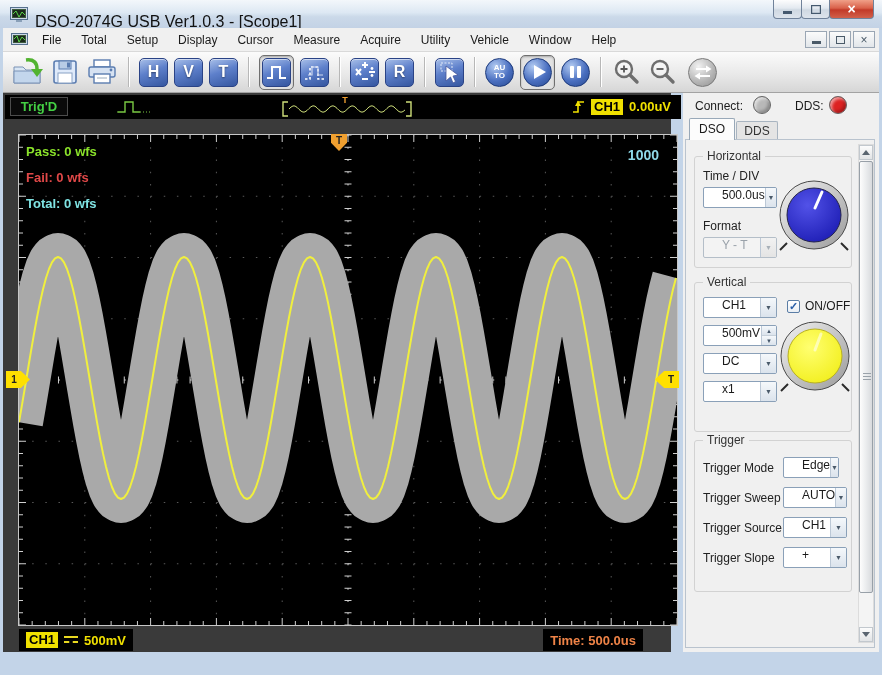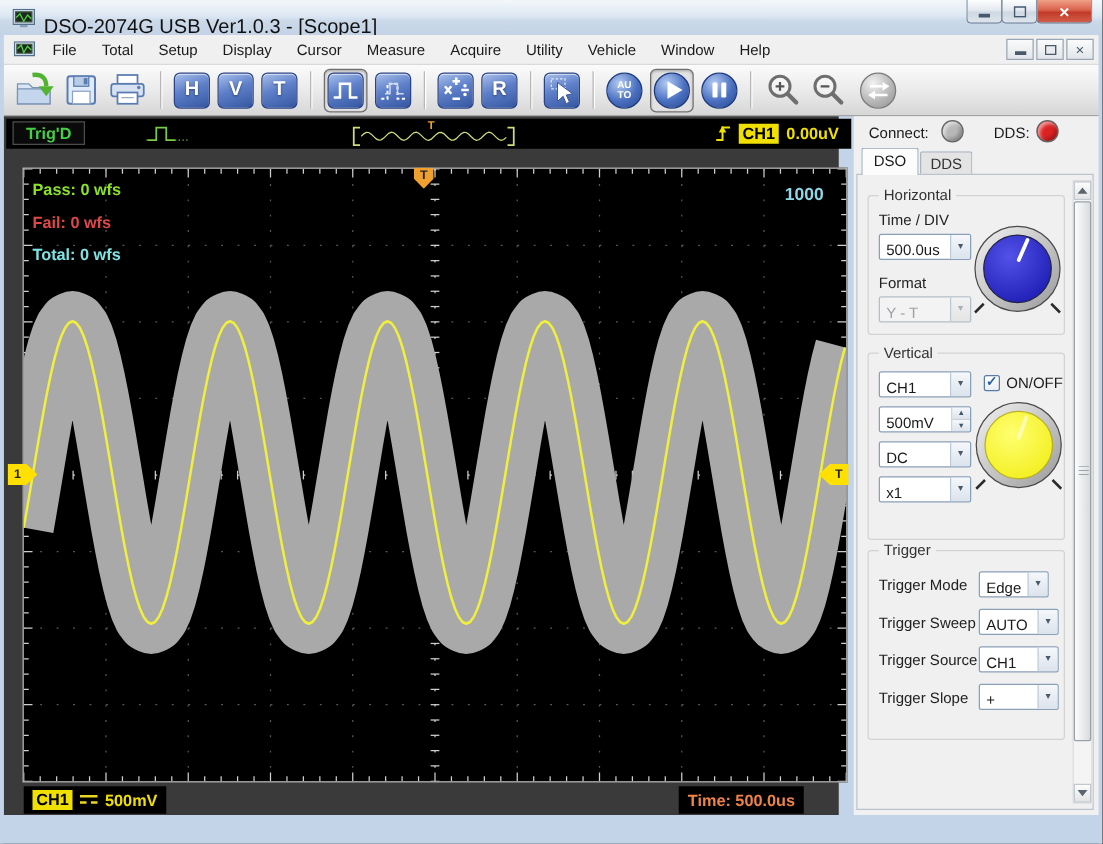--- a/index.html
+++ b/index.html
@@ -98,21 +98,21 @@
     border:1px solid #98a8b8; border-bottom:none; border-radius:2px 2px 0 0; z-index:2; }
   #tab-dds { left:53px; top:28px; width:42px; height:19px; line-height:18px; background:#e4e4e4;
     border:1px solid #a8b4c0; border-bottom:none; border-radius:2px 2px 0 0; color:#333; }
   #tab-page { position:absolute; left:2px; top:46px; width:190px; height:509px; border:1px solid #b9c3ce; background:#f0f0f0; }
 
   .grp { position:absolute; left:8px; width:158px; border:1px solid #d2d2d2; border-radius:3px; }
   .grp-title { position:absolute; top:-8px; left:8px; background:#f0f0f0; padding:0 4px; font-size:12px; color:#333; }
   .fld-lbl { position:absolute; font-size:12px; color:#222; }
 
   .combo { position:absolute; height:21px; background:#fff; border:1px solid #8aa0b8; border-radius:2px;
-    font-size:12px; display:flex; align-items:flex-end; overflow:hidden; }
+    font-size:12px; display:flex; align-items:flex-start; overflow:hidden;padding-left:13px; }
   .combo .ctxt { flex:1; padding-left:5px; white-space:nowrap; }
   .combo .cbtn { width:16px; align-self:stretch; display:flex; align-items:center; justify-content:center;
     background:linear-gradient(#f5f8fb,#dbe3ec); border-left:1px solid #bcc8d6; color:#4a5a6a; font-size:7px; }
   .combo.disabled { background:#f3f3f3; border-color:#b4bec8; color:#9aa2aa; }
   .combo.disabled .cbtn { color:#a8b0b8; background:linear-gradient(#f2f2f2,#e4e4e4); }
   .spin { width:15px; align-self:stretch; display:flex; flex-direction:column; border-left:1px solid #bcc8d6; }
   .spin span { flex:1; display:flex; align-items:center; justify-content:center; font-size:6px; color:#44566a;
     background:linear-gradient(#f5f8fb,#dbe3ec); }
   .spin span + span { border-top:1px solid #c6d0da; }
 

